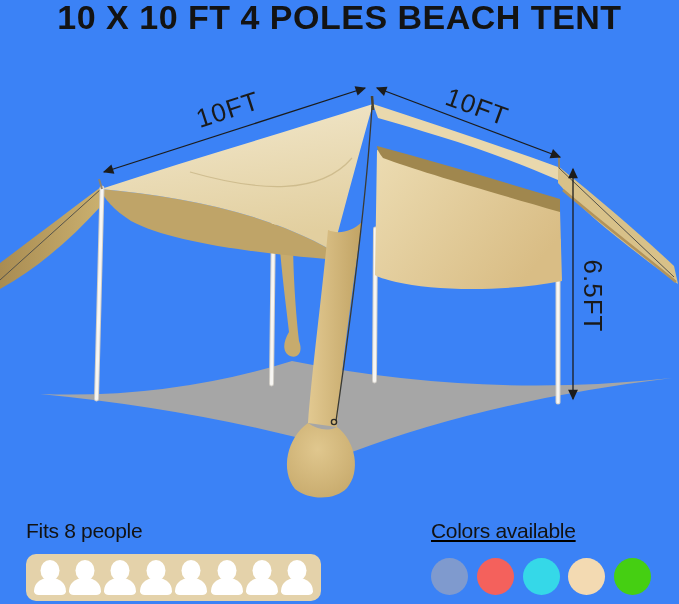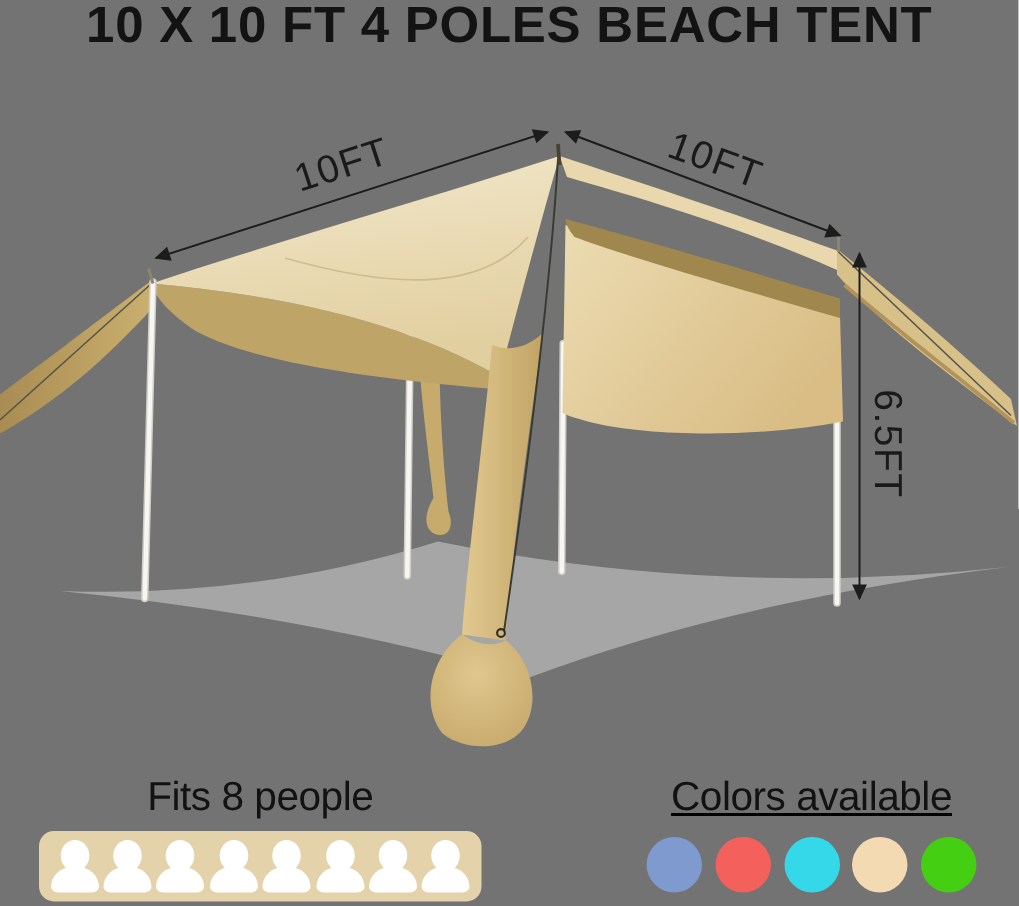--- a/index.html
+++ b/index.html
@@ -1,33 +1,33 @@
 <!DOCTYPE html>
 <html style="--cap-box-bg: #e4d2aa;"><head>
 <meta charset="utf-8">
 <style>
   html,body{margin:0;padding:0;background:#ffffff;}
   .stage{
-    position:relative;width:679px;height:604px;background:#737373;overflow:hidden;
+    position:relative;width:679px;height:604px;background:#3b82f6;overflow:hidden;
     font-family:"Liberation Sans",sans-serif;
   }
   .product-title{
     position:absolute;top:-4px;left:0;right:0;margin:0;text-align:center;
     font-size:34px;line-height:42px;font-weight:700;letter-spacing:.5px;color:#131313;
   }
   .tent-svg{position:absolute;left:0;top:0;}
   .dim-label{
     position:absolute;font-size:26px;font-weight:400;color:#1a1a1a;letter-spacing:1px;
     white-space:nowrap;transform-origin:center;
   }
   .dim-label.left10{left:228px;top:110px;transform:translate(-50%,-50%) rotate(-18deg);}
   .dim-label.right10{left:477px;top:107px;transform:translate(-50%,-50%) rotate(20deg);}
   .dim-label.height65{left:592px;top:296px;transform:translate(-50%,-50%) rotate(90deg);}
   .sec-title{
-    height:34px;line-height:34px;text-align:center;font-size:27px;font-weight:400;
+    height:34px;line-height:34px;font-size:21px;font-weight:400;
     letter-spacing:-.3px;color:#121212;white-space:nowrap;
   }
   .capacity-sec{position:absolute;left:26px;top:514px;width:295px;}
   .cap-box{
     margin-top:6px;width:295px;height:47px;border-radius:10px;
     background:var(--cap-box-bg,#e4d2aa);
     display:flex;align-items:center;justify-content:space-between;padding:0 7px;
     box-sizing:border-box;
   }
   .person{position:relative;width:33px;height:38px;flex:0 0 auto;}

